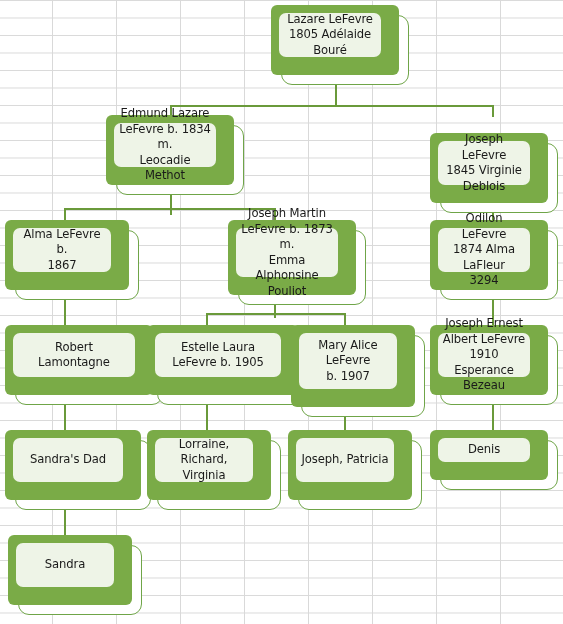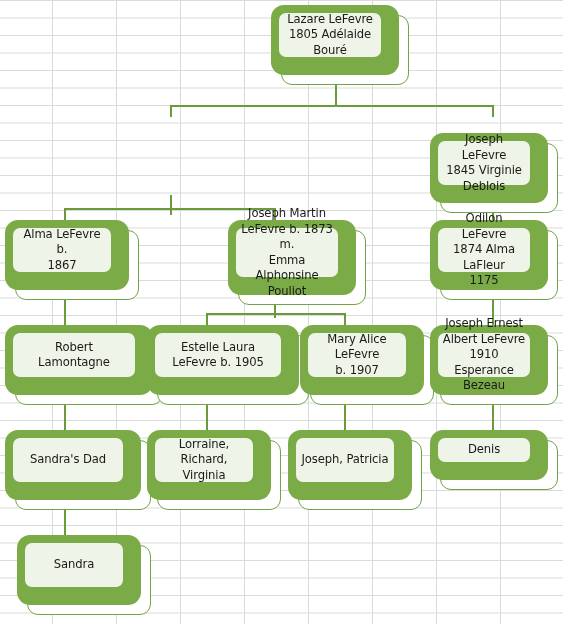--- a/index.html
+++ b/index.html
@@ -48,21 +48,21 @@
     box-sizing: border-box;
   }
   
   .node .card-back {
     position: absolute;
     left: 0;
     top: 0;
     right: 10px;
     bottom: 10px;
     background: #7aab47;
-    border-radius: 13px;
+    border-radius: 6px;
     box-sizing: border-box;
   }
   
   .node .card-plate {
     position: absolute;
     left: 8px;
     top: 8px;
     right: 18px;
     bottom: 18px;
     background: #eef4e7;
@@ -109,20 +109,30 @@
     <div class="node" style="left: 271px; top: 5px; width: 138px; height: 80px;">
       <div class="card-front"></div>
       <div class="card-back">
         <div class="card-plate">
           <div class="card-label">Lazare LeFevre
 1805 Adélaide
 Bouré</div>
         </div>
       </div>
     </div>
+    <div class="node" style="left: 106px; top: 115px; width: 138px; height: 80px;">
+      <div class="card-front"></div>
+      <div class="card-back">
+        <div class="card-plate">
+          <div class="card-label">Edmund Lazare
+LeFevre b. 1834 m.
+Leocadie Methot</div>
+        </div>
+      </div>
+    </div>
     <div class="node" style="left: 430px; top: 115px; width: 128px; height: 80px; margin-top: 18px;">
       <div class="card-front"></div>
       <div class="card-back">
         <div class="card-plate">
           <div class="card-label">Joseph LeFevre
 1845 Virginie
 Deblois</div>
         </div>
       </div>
     </div>
@@ -145,21 +155,21 @@
 Pouliot</div>
         </div>
       </div>
     </div>
     <div class="node" style="left: 430px; top: 220px; width: 128px; height: 80px;">
       <div class="card-front"></div>
       <div class="card-back">
         <div class="card-plate">
           <div class="card-label">Odilon LeFevre
 1874 Alma LaFleur
-1175</div>
+3294</div>
         </div>
       </div>
     </div>
     <div class="node" style="left: 5px; top: 325px; width: 134px; height: 80px; padding-left: 24px;">
       <div class="card-front"></div>
       <div class="card-back">
         <div class="card-plate">
           <div class="card-label">Robert
 Lamontagne</div>
         </div>
@@ -167,21 +177,21 @@
     </div>
     <div class="node" style="left: 147px; top: 325px; width: 134px; height: 80px; padding-left: 28px;">
       <div class="card-front"></div>
       <div class="card-back">
         <div class="card-plate">
           <div class="card-label">Estelle Laura
 LeFevre b. 1905</div>
         </div>
       </div>
     </div>
-    <div class="node" style="left: 300px; top: 325px; width: 134px; height: 80px;">
+    <div class="node" style="left: 291px; top: 325px; width: 134px; height: 92px;">
       <div class="card-front"></div>
       <div class="card-back">
         <div class="card-plate">
           <div class="card-label">Mary Alice LeFevre
 b. 1907</div>
         </div>
       </div>
     </div>
     <div class="node" style="left: 430px; top: 325px; width: 128px; height: 80px;">
       <div class="card-front"></div>
@@ -220,21 +230,21 @@
       </div>
     </div>
     <div class="node" style="left: 430px; top: 430px; width: 128px; height: 60px;">
       <div class="card-front"></div>
       <div class="card-back">
         <div class="card-plate">
           <div class="card-label">Denis</div>
         </div>
       </div>
     </div>
-    <div class="node" style="left: 17px; top: 535px; width: 134px; height: 80px;">
+    <div class="node" style="left: 8px; top: 535px; width: 134px; height: 80px;">
       <div class="card-front"></div>
       <div class="card-back">
         <div class="card-plate">
           <div class="card-label">Sandra</div>
         </div>
       </div>
     </div>
   </div>
 
 </body></html>

